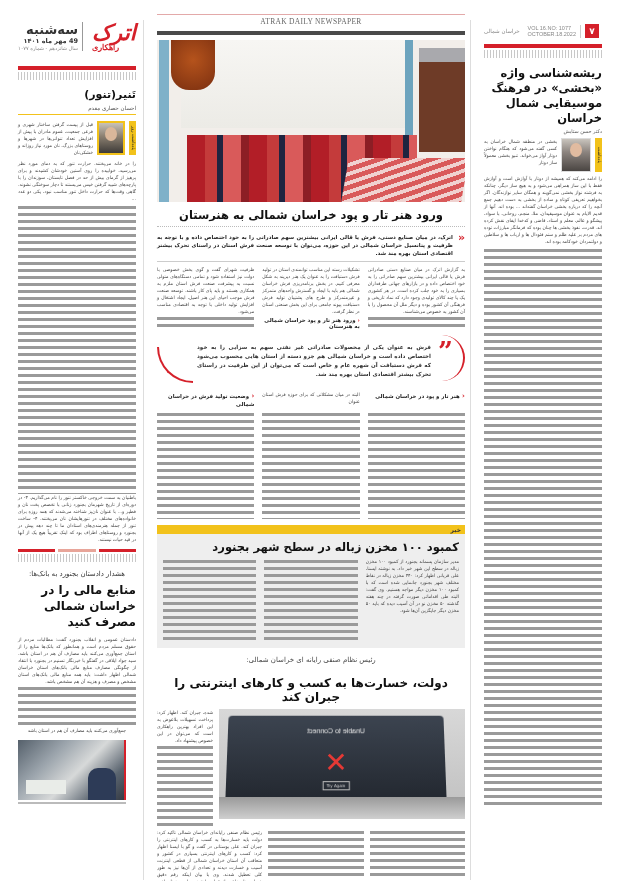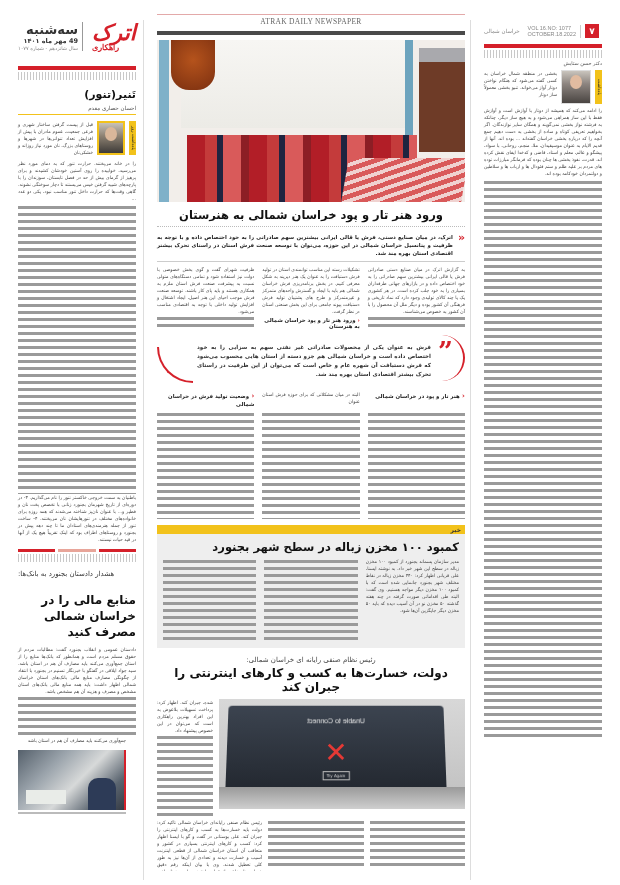--- a/index.html
+++ b/index.html
@@ -27,22 +27,22 @@
   .author-photo { width: 28px; height: 34px; background: linear-gradient(180deg,#c8c2b8 0%,#8a7f70 45%,#3e3b38 100%); border: 2px solid #f2c21b; flex: none; position: relative; }
   .author-photo::after { content:""; position:absolute; left:6px; top:4px; width:12px; height:14px; border-radius:50%; background:#d9b79a; }
   .vtag { width: 7px; height: 34px; background: #f2c21b; font-size: 4.5px; writing-mode: vertical-rl; color: #222; text-align: center; flex: none; overflow: hidden; }
   .author-name { font-size: 5.5px; color: #555; text-align: right; margin-top: 4px; padding-bottom: 3px; border-bottom: 1px solid #f2c21b; }
 
   .txt { font-size: 4.6px; line-height: 7px; color: #444; text-align: justify; }
   .filler { background: repeating-linear-gradient(180deg, transparent 0 2.2px, #9a9a9a 2.2px 4.6px, transparent 4.6px 7px); }
 
   .seg-bar { display: flex; gap: 3px; height: 3px; margin-top: 6px; }
   .seg-bar span { flex: 1; }
-  .box-title-sub { font-size: 7px; text-align: left; margin-top: 8px; color: #333; }
-  .box-title-main { font-size: 12px; font-weight: bold; text-align: right; line-height: 16px; color: #111; margin-top: 14px; }
+  .box-title-sub { font-size: 7px; text-align: center; margin-top: 8px; color: #333; }
+  .box-title-main { font-size: 12px; font-weight: bold; text-align: right; line-height: 16px; color: #111; margin-top: 4px; }
   .photo-bank { width: 108px; height: 60px; margin: 6px auto 0 0; background: linear-gradient(135deg,#55606b 0%,#9aa3ab 30%,#d7d9d9 55%,#5b6570 80%,#343a44 100%); position: relative; border-right: 2px solid #d5202a; }
   .photo-bank::before { content:""; position:absolute; right:8px; bottom:0; width:28px; height:32px; background:#2d3b57; border-radius:10px 10px 0 0; }
   .photo-bank::after { content:""; position:absolute; left:8px; bottom:6px; width:40px; height:14px; background:#e9ece8; }
   .underline { height: 2px; background: #bbb; margin-top: 2px; width: 108px; margin-right: auto; margin-left: 0;}
 
   
   .paper-name { text-align: center; font-family: "Liberation Serif", serif; font-size: 7.5px; letter-spacing: .3px; color: #666; border-top: 1px solid #e3a9a9; padding-top: 2px; direction: ltr; }
   .darkbar { height: 4px; background: #4a4a4a; margin-top: 5px; }
   .hero { height: 162px; margin-top: 5px; position: relative; overflow: hidden; background: #f2eeea; }
   .hero .wall { position: absolute; left: 24px; right: 52px; top: 0; height: 88px; background: linear-gradient(180deg,#f7f6f3,#ecebe6); }
@@ -62,21 +62,21 @@
   .quote { position: relative; margin: 8px 0 6px; padding: 4px 34px 6px 40px; font-size: 5.6px; line-height: 9px; font-weight: bold; color: #333; text-align: justify; }
   .quote .qmark { position: absolute; right: 12px; top: 2px; color: #d5202a; font-size: 26px; font-weight: bold; line-height: 20px; font-family: "DejaVu Serif", serif; }
   .quote .arc-r { position: absolute; right: 0; top: -4px; width: 28px; height: 46px; border-right: 2px solid #d5202a; border-radius: 0 30px 30px 0; }
   .quote .arc-l { position: absolute; left: 0; top: 8px; width: 36px; height: 36px; border-left: 2px solid #d5202a; border-bottom: 2px solid #d5202a; border-radius: 0 0 0 36px; }
   .subrow { display: flex; gap: 8px; font-size: 5.4px; font-weight: bold; }
   .subrow > div { flex: 1; }
   .yellowbar { height: 9px; background: #f2c21b; margin-top: 6px; font-size: 6px; font-weight: bold; padding-right: 4px; color: #333; line-height: 9px; }
   .greybox { background: #eeeeee; padding: 4px 6px 6px; }
   .grey-title { text-align: right; font-size: 11.5px; font-weight: bold; color: #111; margin: 2px 0 4px; }
   .sub-kicker { text-align: center; font-size: 7px; color: #444; margin-top: 8px; }
-  .news-title { text-align: center; font-size: 12px; font-weight: bold; color: #111; margin-top: 2px; }
+  .news-title { text-align: center; font-size: 12px; font-weight: bold; color: #111; margin-top: 12px; }
   .laptop-row { display: flex; gap: 6px; margin-top: 5px; }
   .laptop-side { width: 56px; }
   .laptop { flex: 1; height: 110px; position: relative; background: linear-gradient(180deg,#d8d8d8 0%,#bfbfbf 100%); overflow: hidden; }
   .laptop .screen { position: absolute; left: 8px; right: 20px; top: 6px; height: 84px; background: linear-gradient(180deg,#3c4450,#232830); border-radius: 4px 4px 0 0; transform: perspective(200px) rotateX(4deg); }
   .laptop .screen-msg { position: absolute; top: 12px; left: 0; right: 0; text-align: center; color: #e9e9e9; font-family: "Liberation Sans", sans-serif; font-size: 7px; transform: scaleX(-1); direction: ltr; }
   .laptop .xmark { position: absolute; left: 50%; top: 34px; transform: translateX(-50%); color: #e53935; font-size: 28px; font-weight: bold; line-height: 28px; }
   .laptop .btn { position: absolute; left: 50%; top: 66px; transform: translateX(-50%); border: 1px solid #bbb; color: #ddd; font-size: 4px; padding: 1px 3px; }
   .laptop .kbd { position: absolute; left: 0; right: 0; bottom: 0; height: 22px; background: linear-gradient(180deg,#9a9a9a,#cfcfcf); }
   .bottom-cols { display: flex; gap: 6px; margin-top: 3px; }
 
@@ -233,20 +233,21 @@
     <div style="flex:1"></div>
     <div class="vol">
       <div>VOL 16.NO: 1077</div>
       <div>OCTOBER.18.2022</div>
     </div>
     <div class="pnum">۷</div>
   </div>
   <div class="redbar" style="margin-top:2px;"></div>
   <div class="dots"></div>
 
+  <div class="r-title">ریشه‌شناسی واژه «بخشی» در فرهنگ موسیقایی شمال خراسان</div>
   <div class="r-author-name">دکتر حسن ستایش</div>
   <div class="r-author-row">
     <div class="vtag" style="height:34px">یادداشت</div>
     <div class="r-photo"></div>
     <div class="txt" style="flex:1">بخشی در منطقه شمال خراسان به کسی گفته می‌شود که هنگام نواختن دوتار آواز می‌خواند. تنبو بخشی معمولاً ساز دوتار</div>
   </div>
   <div class="txt" style="margin-top:3px;">را ادامه می‌کند که همیشه از دوتار با آوازش است و آوازش فقط با این ساز همراهی می‌شود و به هیچ ساز دیگر، چنانکه به فرشته نواز بخشی نمی‌گویند و همگان سایر نوازندگان. اگر بخواهیم تعریفی کوتاه و ساده از بخشی به دست دهیم جمع آنچه را که درباره بخشی خراسان گفته‌اند ... بوده اند. آنها از قدیم الایام به عنوان موسیقیدان، ملا، منجم، روحانی، با سواد، پیشگو و عالم، معلم و استاد، قاضی و کدخدا ایفای نقش کرده اند. قدرت، نفوذ بخشی ها چنان بوده که فرمانگر مبارزات توده های مردم بر علیه ظلم و ستم فئودال ها و ارباب ها و سلاطین و دولتمردان خودکامه بوده اند.</div>
   <div class="filler" style="height:560px; margin-top:2px;"></div>
 </div>
 

